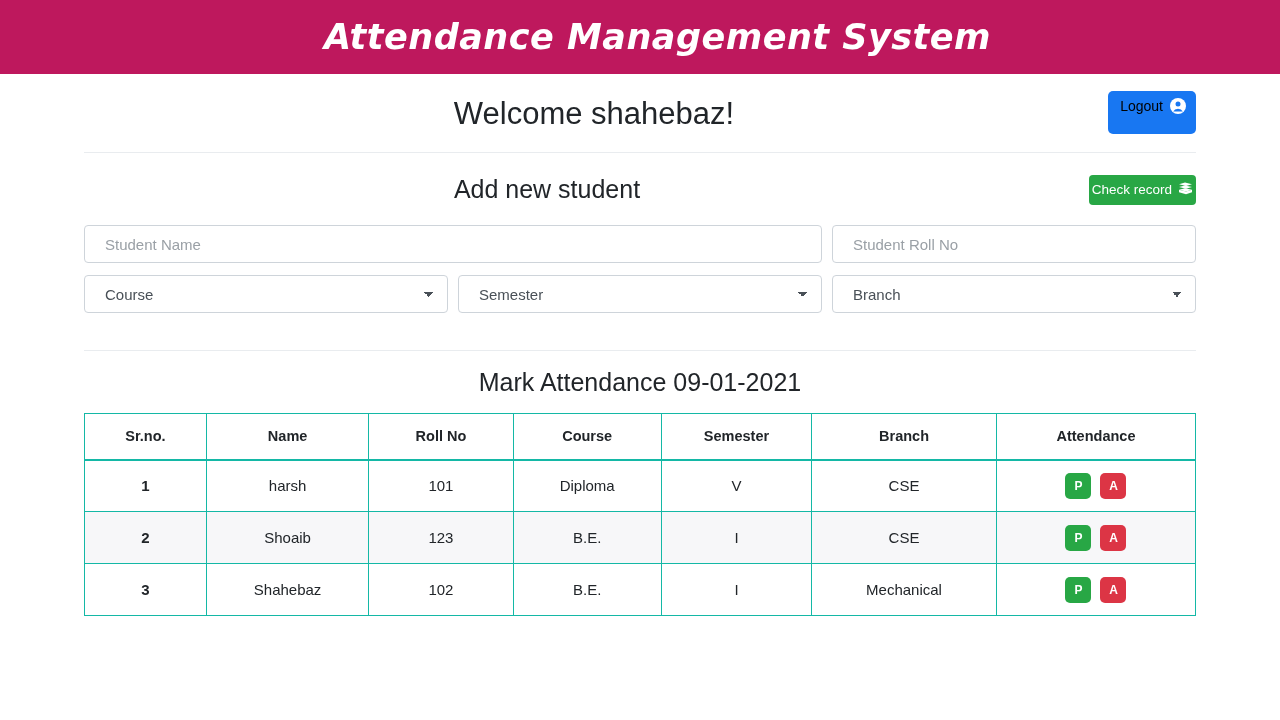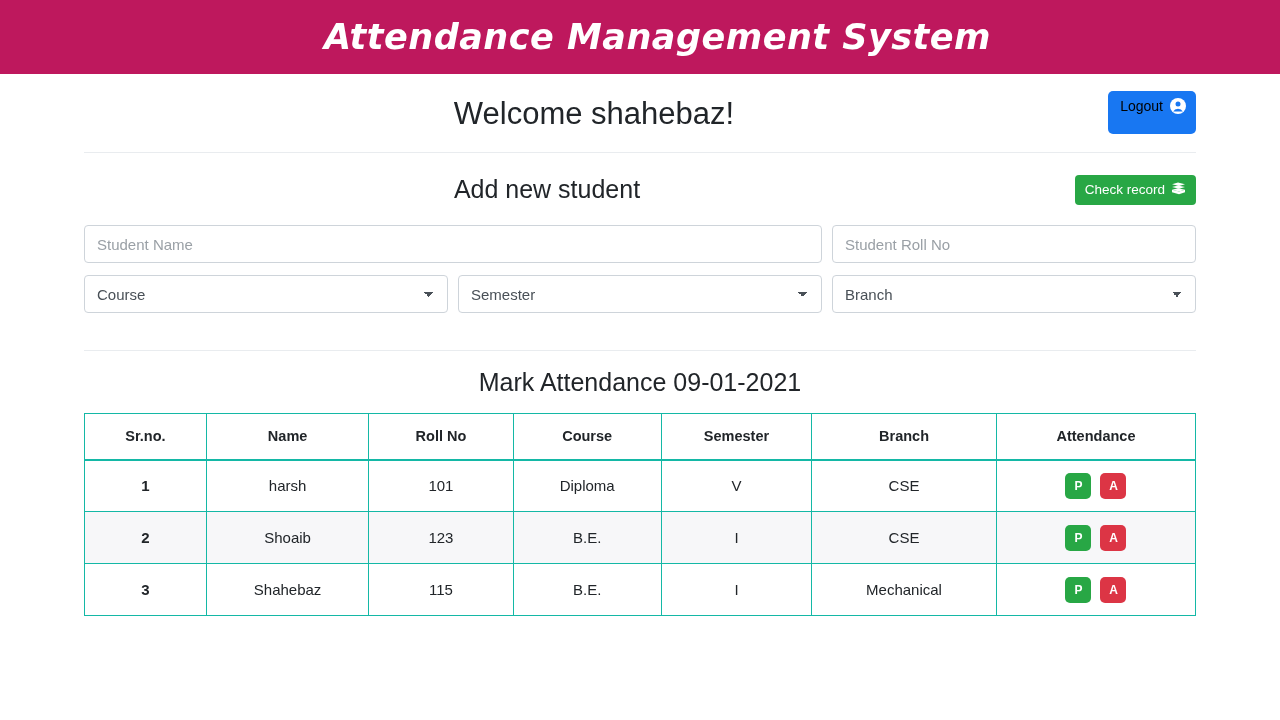--- a/index.html
+++ b/index.html
@@ -93,21 +93,21 @@
     margin-left: -186px;
   }
   .check-record-btn {
     position: absolute;
     right: 0;
     top: 22px;
     background: #28a745;
     color: #ffffff;
     border: none;
     border-radius: 4px;
-    padding: 7px 10px;
+    padding: 7px 3px;
     font-size: 13.5px;
     font-family: "Liberation Sans", sans-serif;
     display: inline-flex;
     align-items: center;
     gap: 6px;
     cursor: pointer;
     line-height: 1;
   }
 
   
@@ -116,21 +116,21 @@
     gap: 10px;
     margin-bottom: 12px;
   }
   .fld {
     height: 38px;
     border: 1px solid #ced4da;
     border-radius: 4px;
     background: #ffffff;
     font-size: 15px;
     font-family: "Liberation Sans", sans-serif;
-    padding: 0 12px;
+    padding: 0 20px;
     color: #495057;
     outline: none;
   }
   .fld::placeholder { color: #9aa0a6; opacity: 1; }
   .w-name  { width: 738px; }
   .w-roll  { width: 364px; }
   .w-course   { width: 364px; }
   .w-semester { width: 364px; }
   .w-branch   { width: 364px; }
 
@@ -348,21 +348,21 @@
           <td>
             <div class="att-cell">
               <button class="pill pill-p">P</button>
               <button class="pill pill-a">A</button>
             </div>
           </td>
         </tr>
         <tr>
           <td style="font-weight: bold;">3</td>
           <td>Shahebaz</td>
-          <td>115</td>
+          <td>102</td>
           <td>B.E.</td>
           <td>I</td>
           <td>Mechanical</td>
           <td>
             <div class="att-cell">
               <button class="pill pill-p">P</button>
               <button class="pill pill-a">A</button>
             </div>
           </td>
         </tr>

